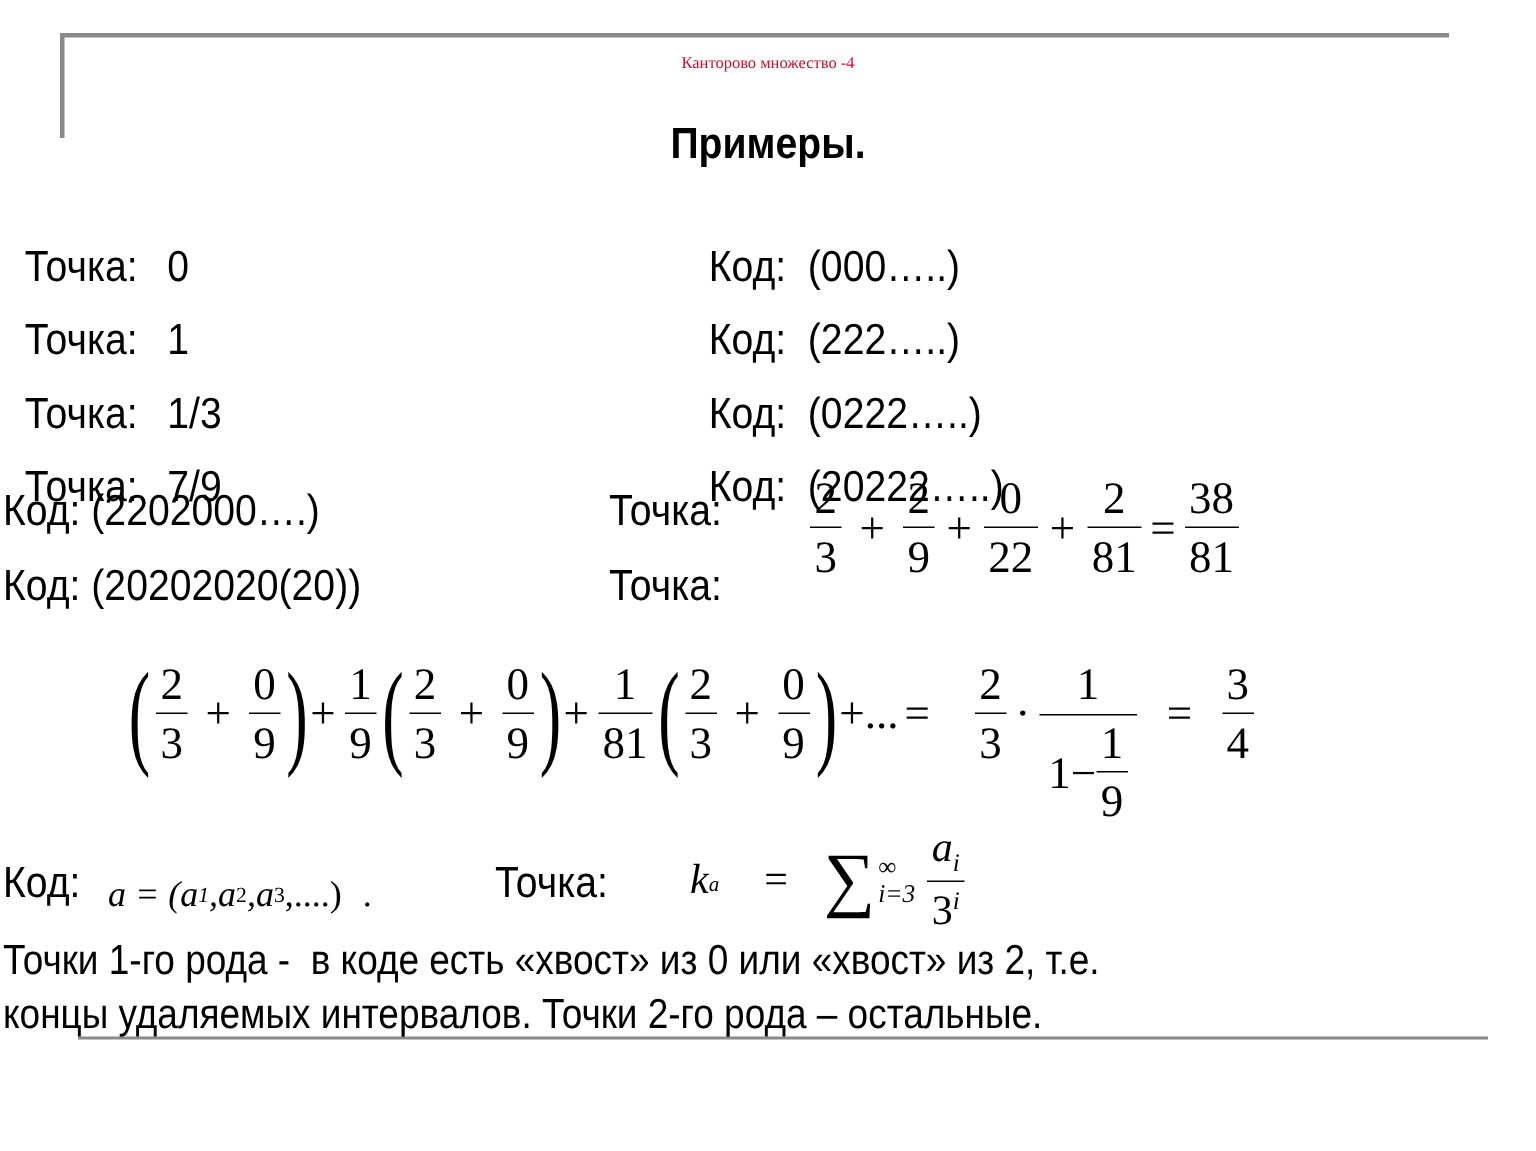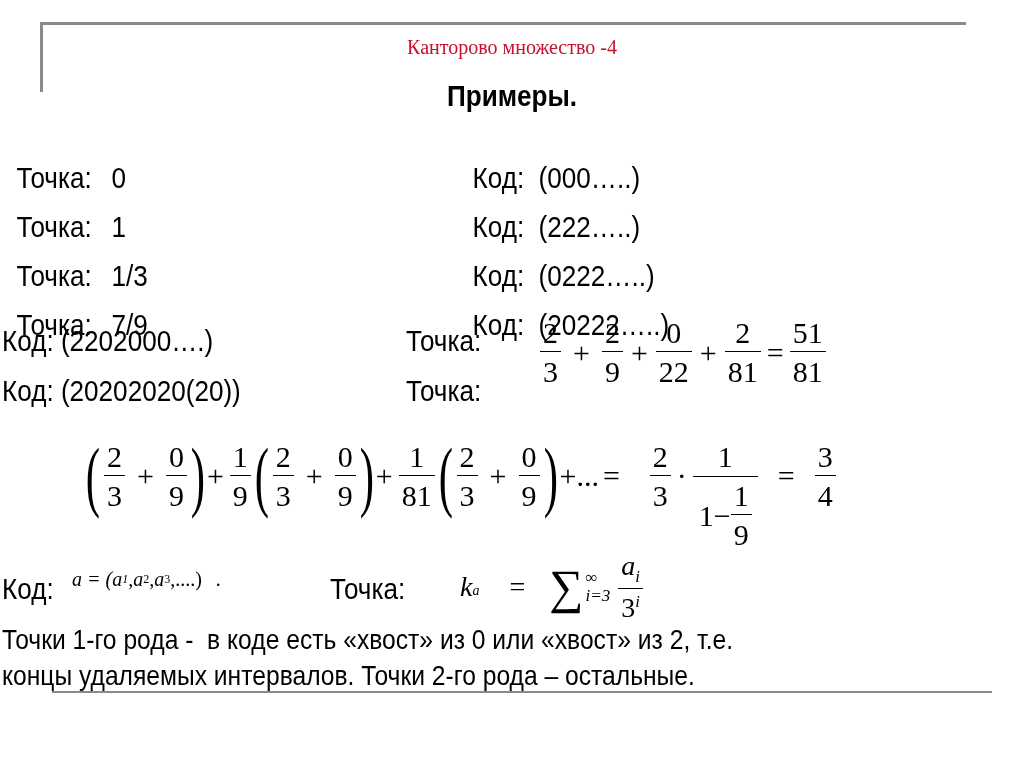--- a/index.html
+++ b/index.html
@@ -7,21 +7,21 @@
     width: 1024px; height: 767px; position: relative; overflow: hidden;
     background: #ffffff; color: #000;
     font-family: "Liberation Sans", sans-serif;
   }
   .frame-top { position: absolute; left: 40px; top: 22px; width: 926px; height: 3px; background: #8a8a8a; }
   .frame-left { position: absolute; left: 40px; top: 22px; width: 3px; height: 70px; background: #8a8a8a; }
   .bottom-rule { position: absolute; left: 52px; top: 691px; width: 940px; height: 2px; background: #8a8a8a; }
 
   .header-title {
     position: absolute; left: 0; width: 1024px; top: 36px; text-align: center;
-    font-family: "Liberation Serif", serif; font-size: 20px; color: #c8102e;
+    font-family: "Liberation Serif", serif; font-size: 11px; color: #c8102e;
   }
   .heading {
     position: absolute; left: 0; width: 1024px; top: 80px; text-align: center;
     font-size: 29px; font-weight: bold; transform: scaleX(0.9);
   }
   .row { position: absolute; font-size: 29px; line-height: 34px; white-space: pre; transform-origin: left center; transform: scaleX(0.9); }
   .lbl { display: inline-block; }
   .val { display: inline-block; margin-left: 22px; }
 
   
@@ -96,21 +96,21 @@
       <span class="num">0</span>
       <span class="den">22</span>
     </span>
   <span class="op" style="margin:0 4px">+</span>
   <span class="frac">
       <span class="num">2</span>
       <span class="den">81</span>
     </span>
   <span class="op" style="margin:0 2px">=</span>
   <span class="frac">
-      <span class="num">51</span>
+      <span class="num">38</span>
       <span class="den">81</span>
     </span>
 </div>
 
 <div class="math" style="left:86px; top:422px;">
   <span class="paren">(</span>
   <span class="frac">
       <span class="num">2</span>
       <span class="den">3</span>
     </span>
@@ -170,21 +170,21 @@
       </span>
     </span>
   <span class="op" style="margin:0 16px">=</span>
   <span class="frac">
       <span class="num">3</span>
       <span class="den">4</span>
     </span>
 </div>
 
 <div class="row" style="left:2px; top:572px;">Код:</div>
-<div class="math" style="left:72px; top:568px; font-size:20px;">
+<div class="math" style="left:72px; top:584px; font-size:24px;">
   <span class="italic">a = (a</span>
     <sub class="italic">1</sub>
     <span class="italic">,a</span>
     <sub>2</sub>
     <span class="italic">,a</span>
     <sub>3</sub>
     <span>,....)</span>
   <span style="margin-left:14px">.</span>
 </div>
 <div class="row" style="left:330px; top:572px;">Точка:</div>

